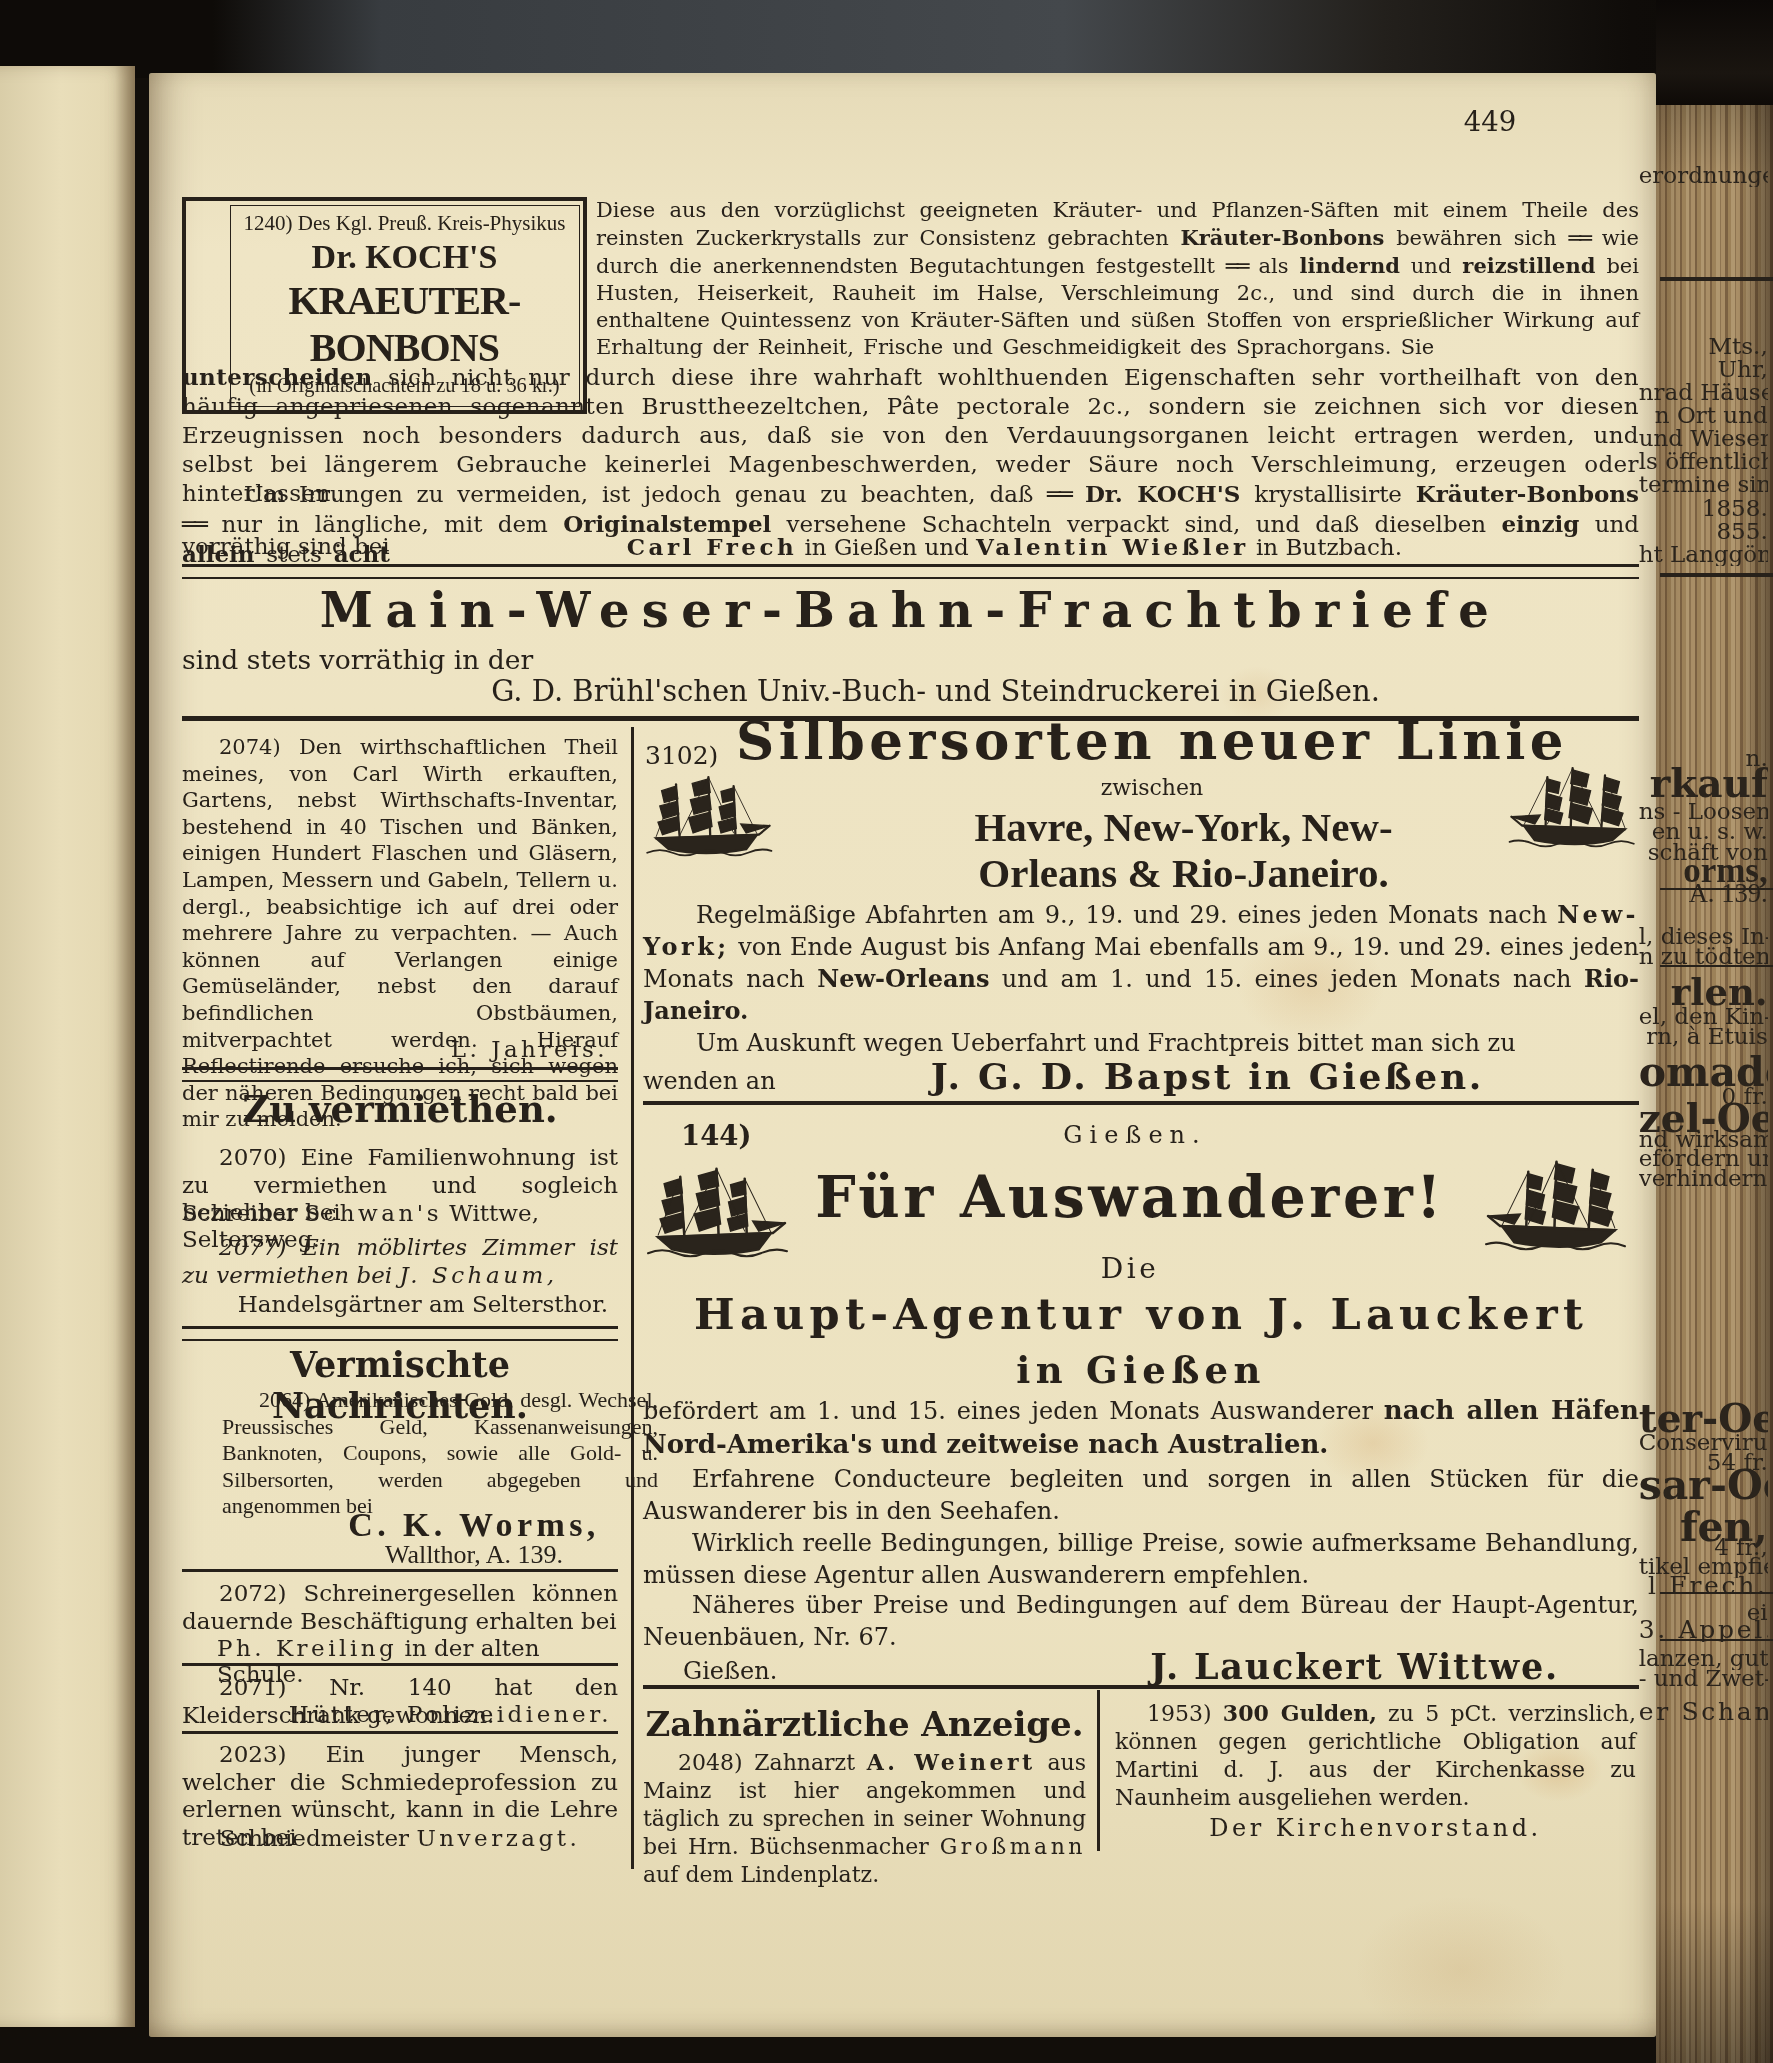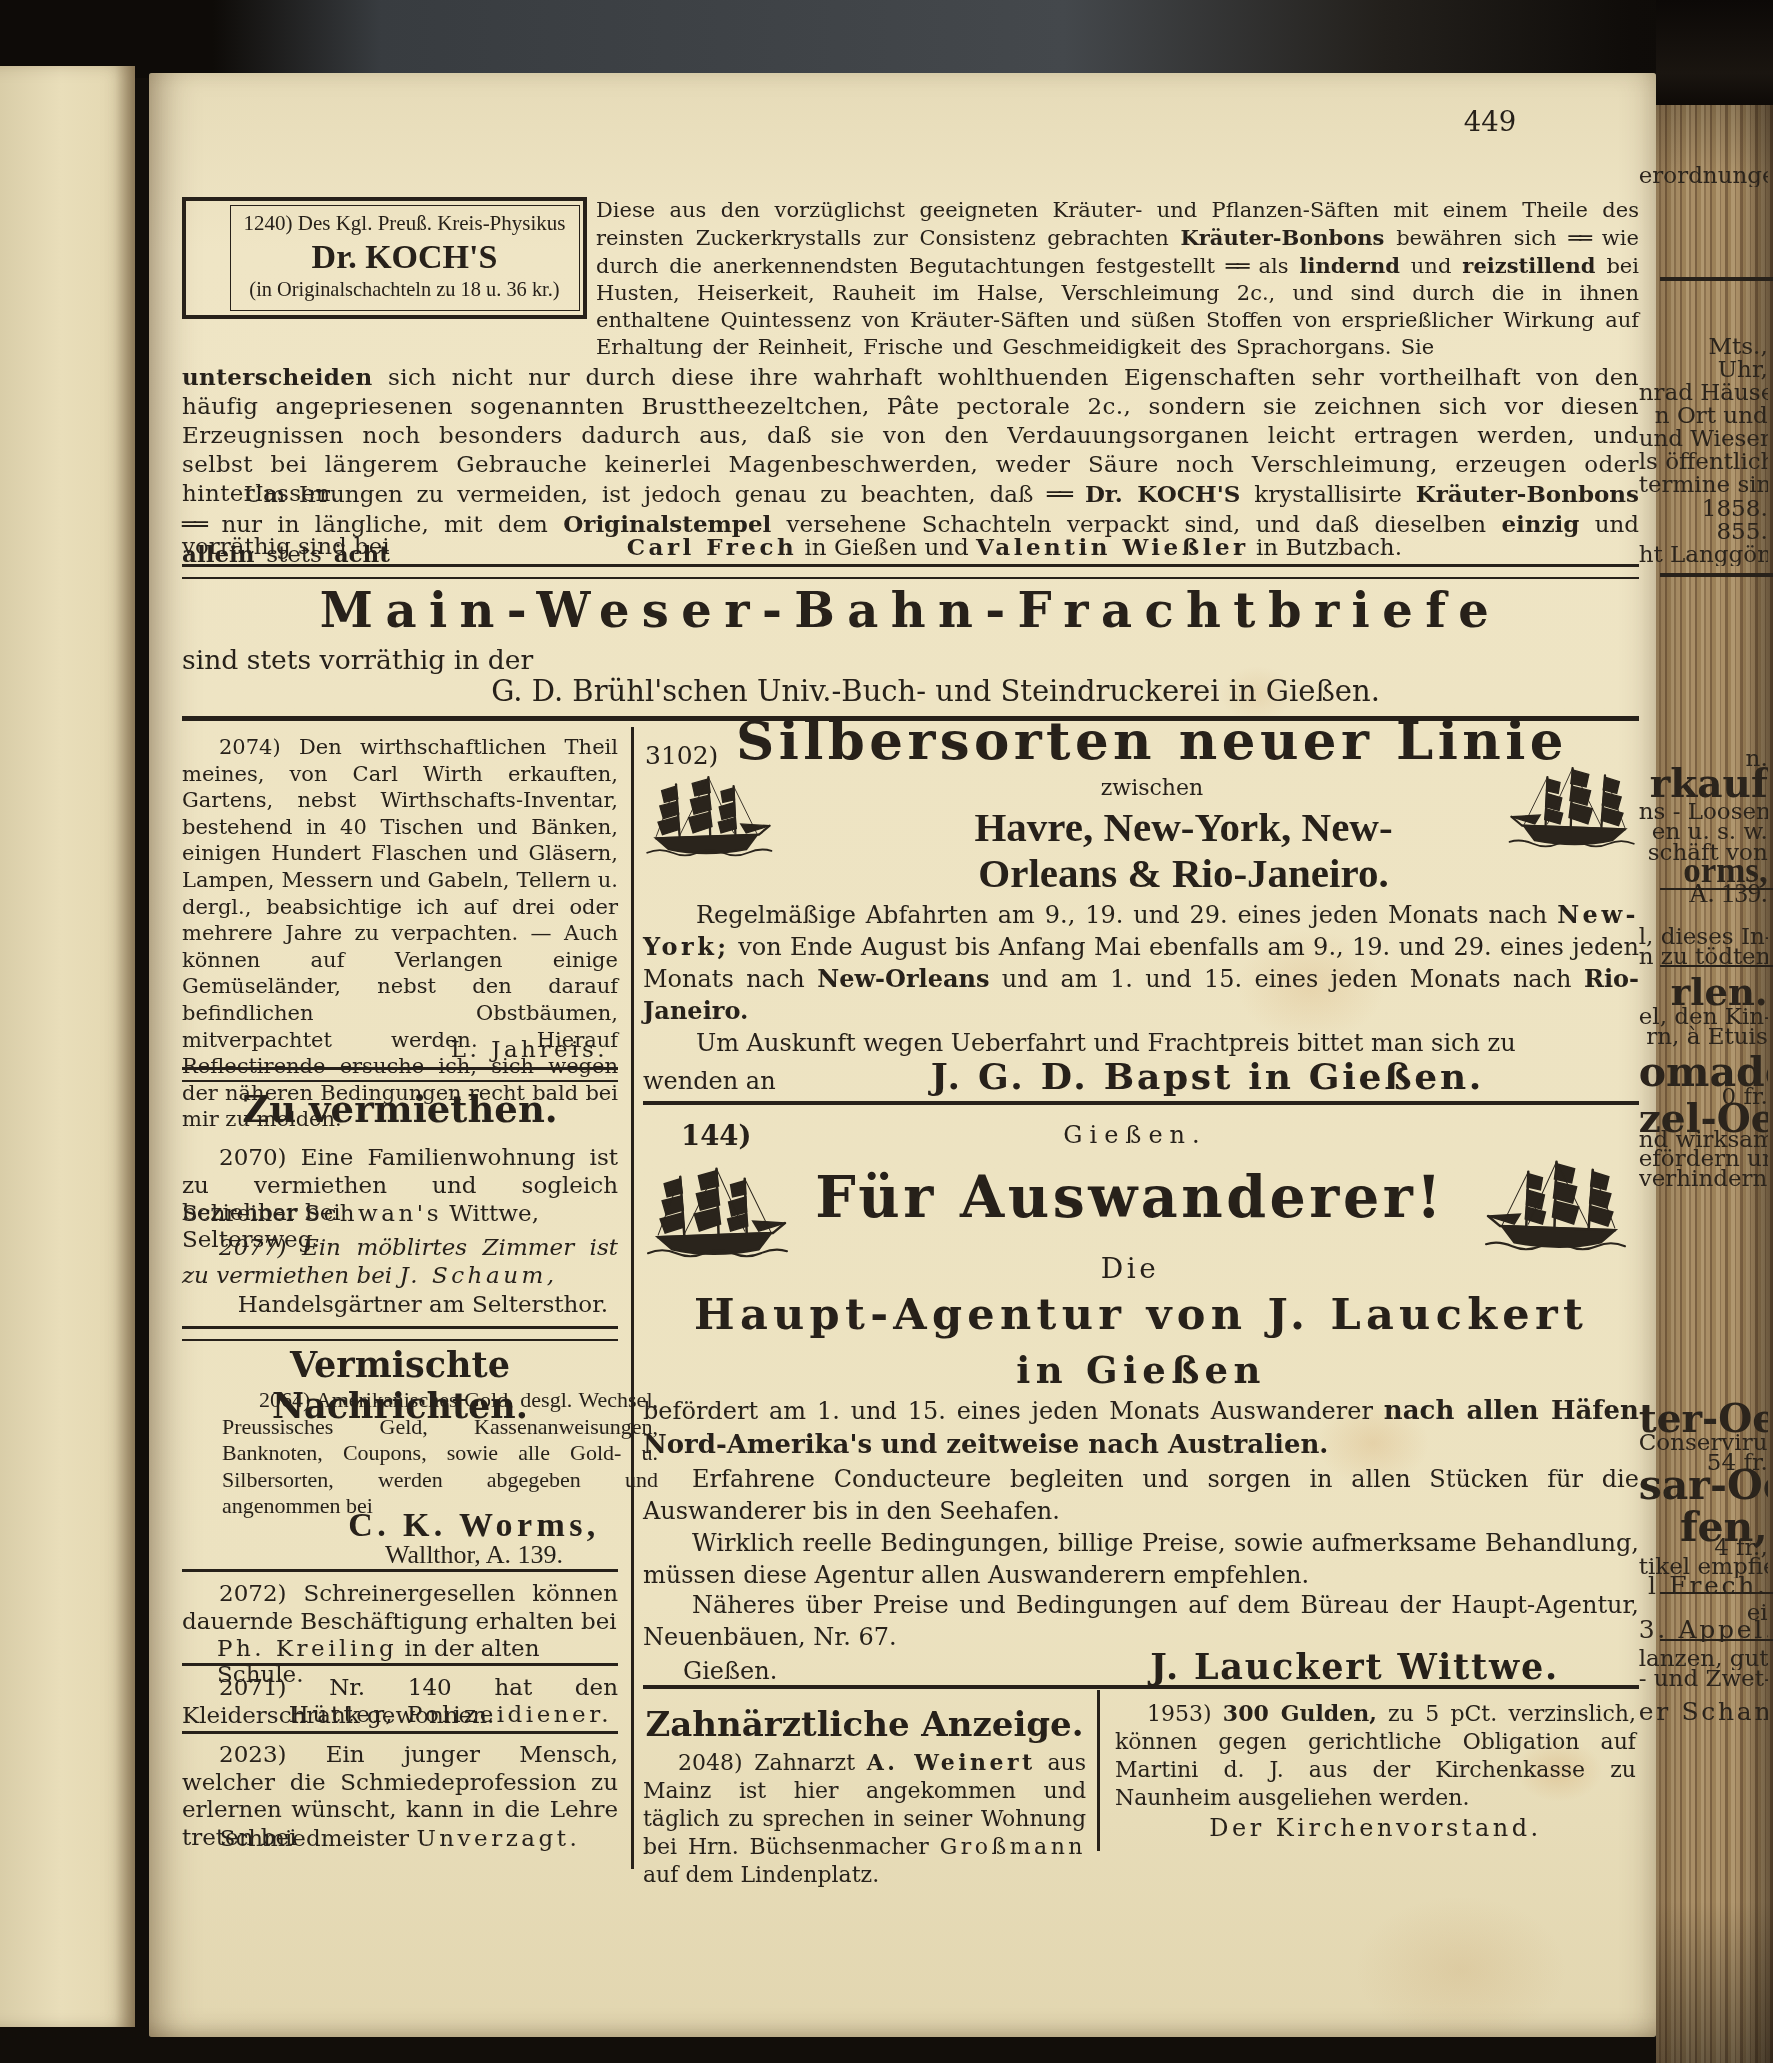--- a/index.html
+++ b/index.html
@@ -117,20 +117,21 @@
 <div class="frag" style="top:1647px;">lanzen, gute</div>
 <div class="frag" style="top:1667px;">- und Zwet-</div>
 <div class="frag sp" style="top:1699px;">er Schanz.</div>
 
 <div class="abs c" style="left:1419px;top:105px;width:142px;font-size:27.5px;">449</div>
 
 <div class="abs koch-box" style="left:182px;top:197px;width:390px;">
   <div class="koch-box-inner ant">
     <div style="font-size:21px;">1240) Des Kgl. Preuß. Kreis-Physikus</div>
     <div class="b" style="font-size:34px;margin-top:1.8px;">Dr. KOCH'S</div>
+    <div class="b" style="font-size:40px;letter-spacing:-0.9px;margin-top:1.8px;">KRAEUTER-BONBONS</div>
     <div style="font-size:20.4px;margin-top:2.7px;">(in Originalschachteln zu 18 u. 36 kr.)</div>
   </div>
 </div>
 
 <div class="abs j" style="left:596px;top:197px;width:1043px;font-size:21px;line-height:27px;word-spacing:2.7px;">
   <span>Diese aus den vorzüglichst geeigneten Kräuter- und Pflanzen-Säften mit einem Theile des reinsten Zuckerkrystalls zur Consistenz gebrachten </span><span class="b">Kräuter-Bonbons</span><span> bewähren sich </span><span class="eq">══</span><span> wie durch die anerkennendsten Begutachtungen festgestellt </span><span class="eq">══</span><span> als </span><span class="b">lindernd</span><span> und </span><span class="b">reizstillend</span><span> bei Husten, Heiserkeit, Rauheit im Halse, Verschleimung 2c., und sind durch die in ihnen enthaltene Quintessenz von Kräuter-Säften und süßen Stoffen von ersprießlicher Wirkung auf Erhaltung der Reinheit, Frische und Geschmeidigkeit des Sprachorgans. Sie</span>
 </div>
 
 <div class="abs j" style="left:182px;top:362px;width:1457px;font-size:23px;line-height:29px;word-spacing:6.2px;letter-spacing:0.4px;">
   <span class="b">unterscheiden</span><span> sich nicht nur durch diese ihre wahrhaft wohlthuenden Eigenschaften sehr vortheilhaft von den häufig angepriesenen sogenannten Brusttheezeltchen, Pâte pectorale 2c., sondern sie zeichnen sich vor diesen Erzeugnissen noch besonders dadurch aus, daß sie von den Verdauungsorganen leicht ertragen werden, und selbst bei längerem Gebrauche keinerlei Magenbeschwerden, weder Säure noch Verschleimung, erzeugen oder hinterlassen.</span>

